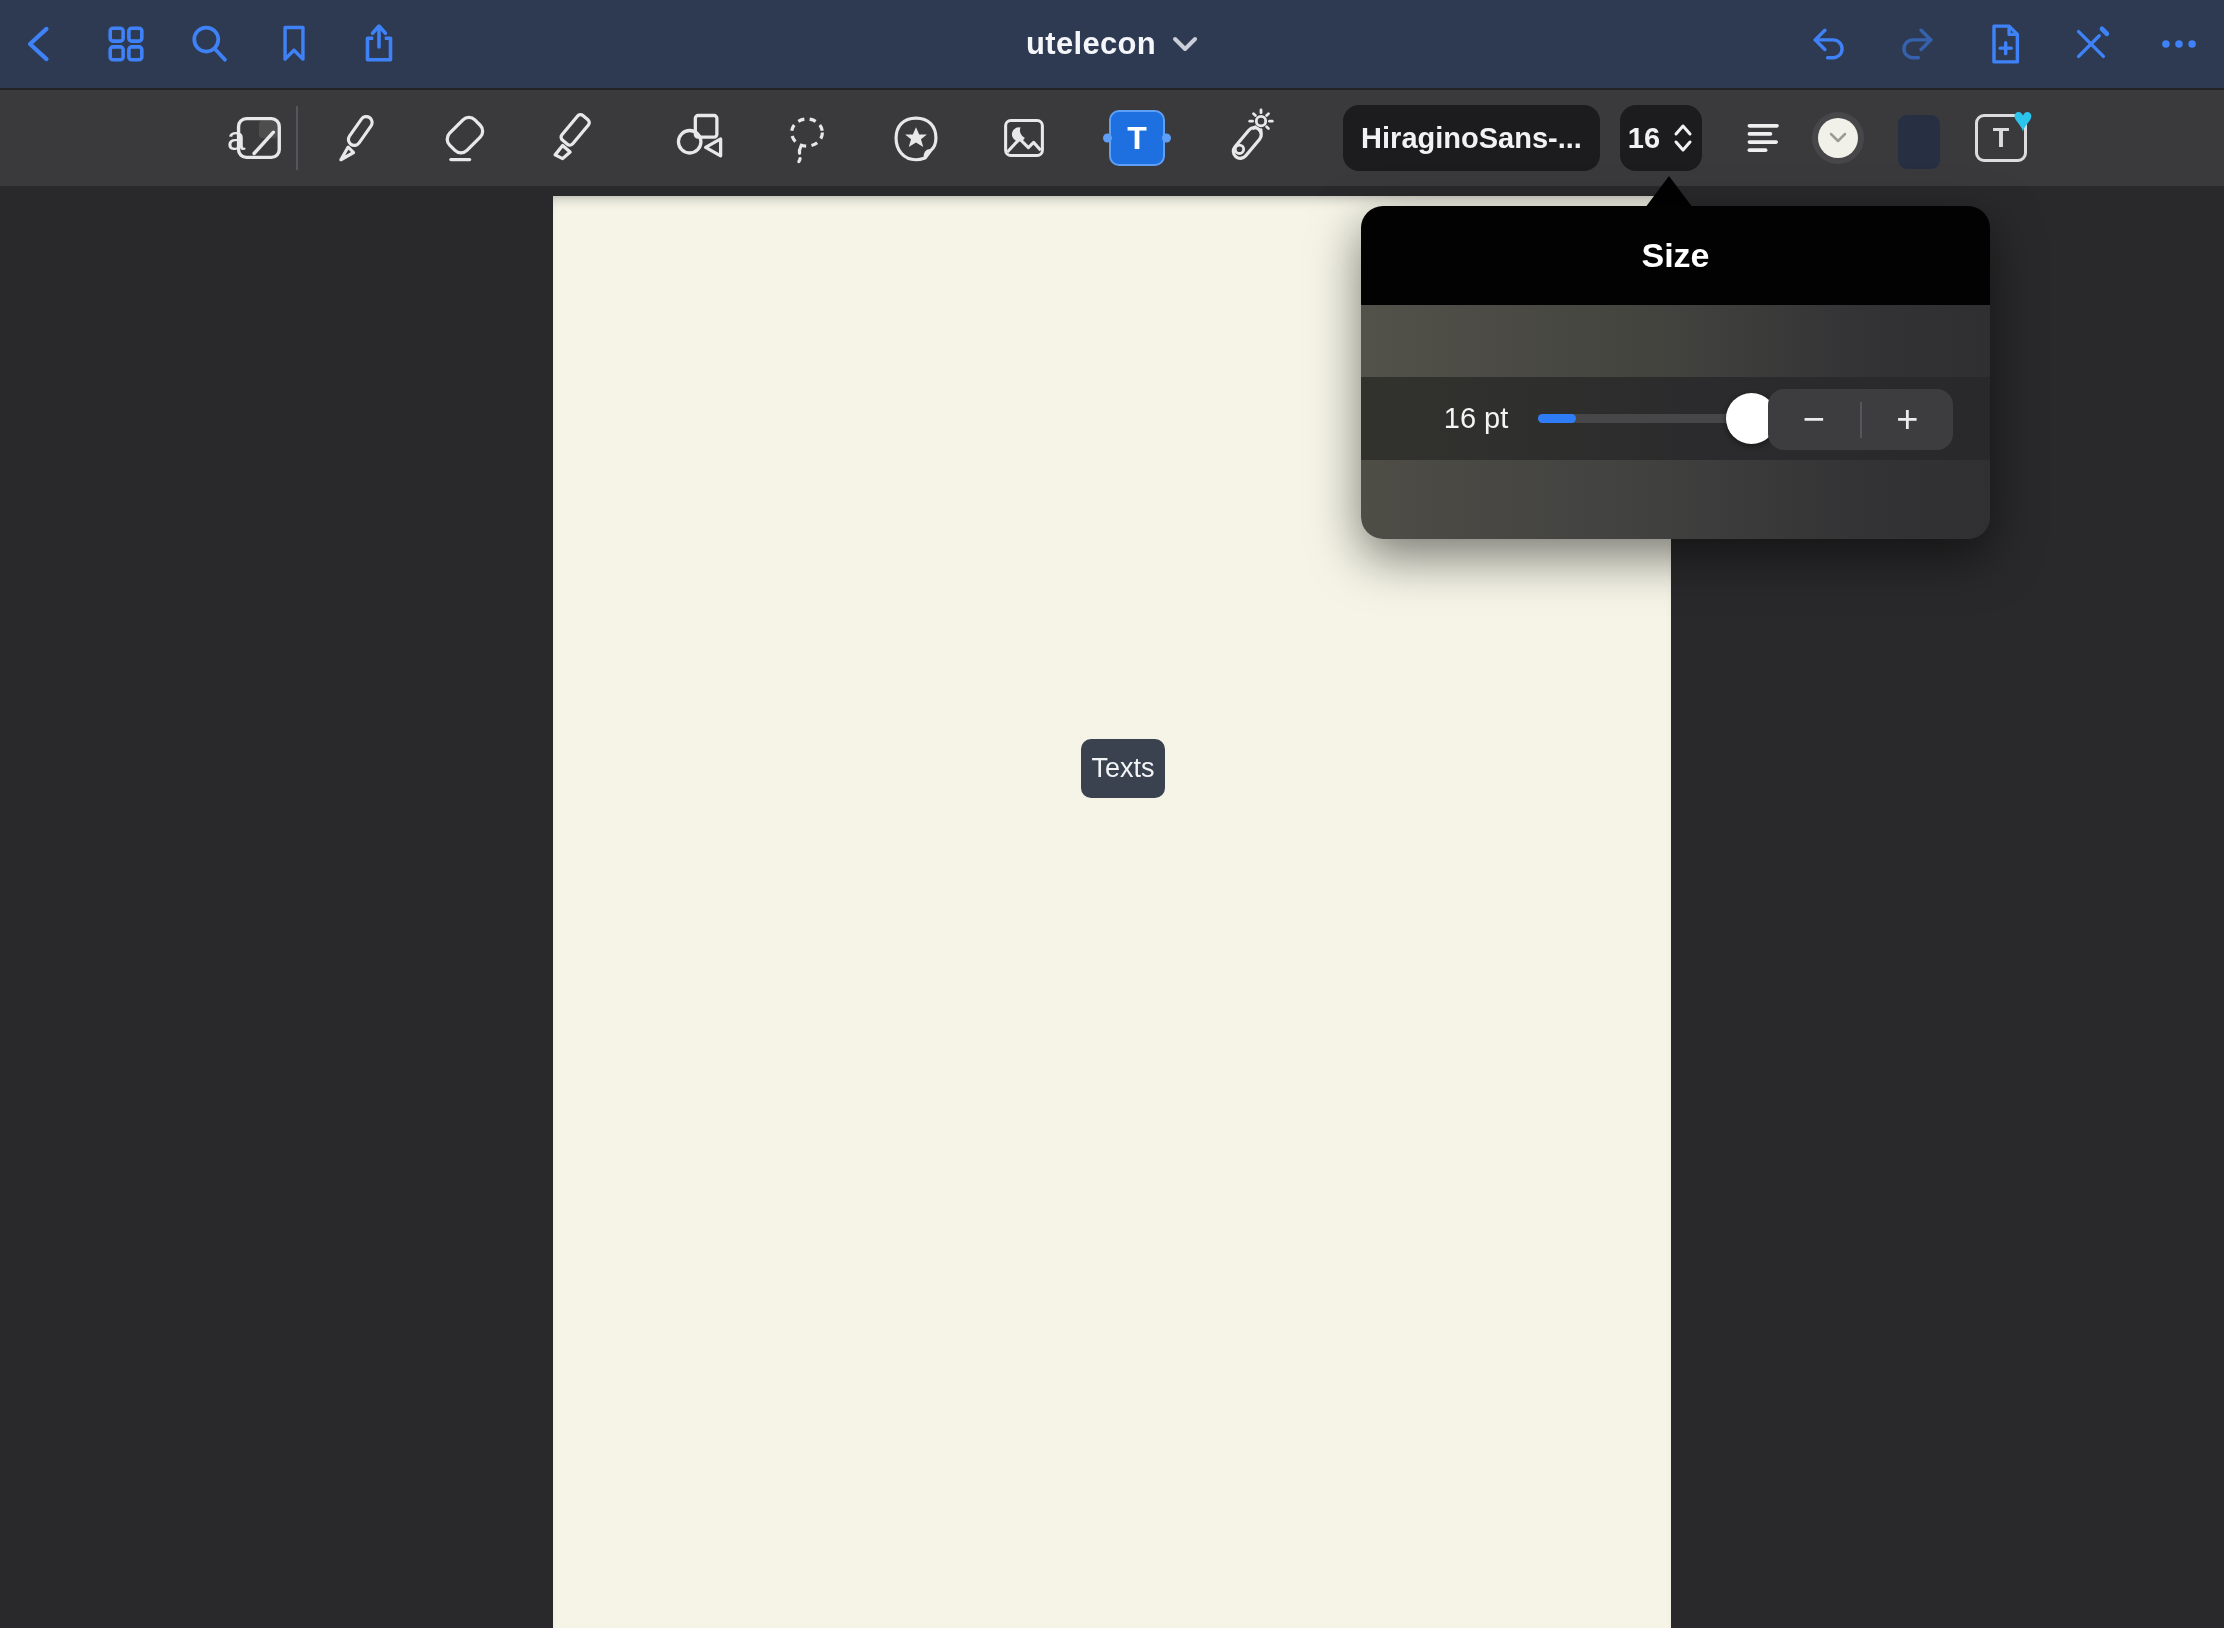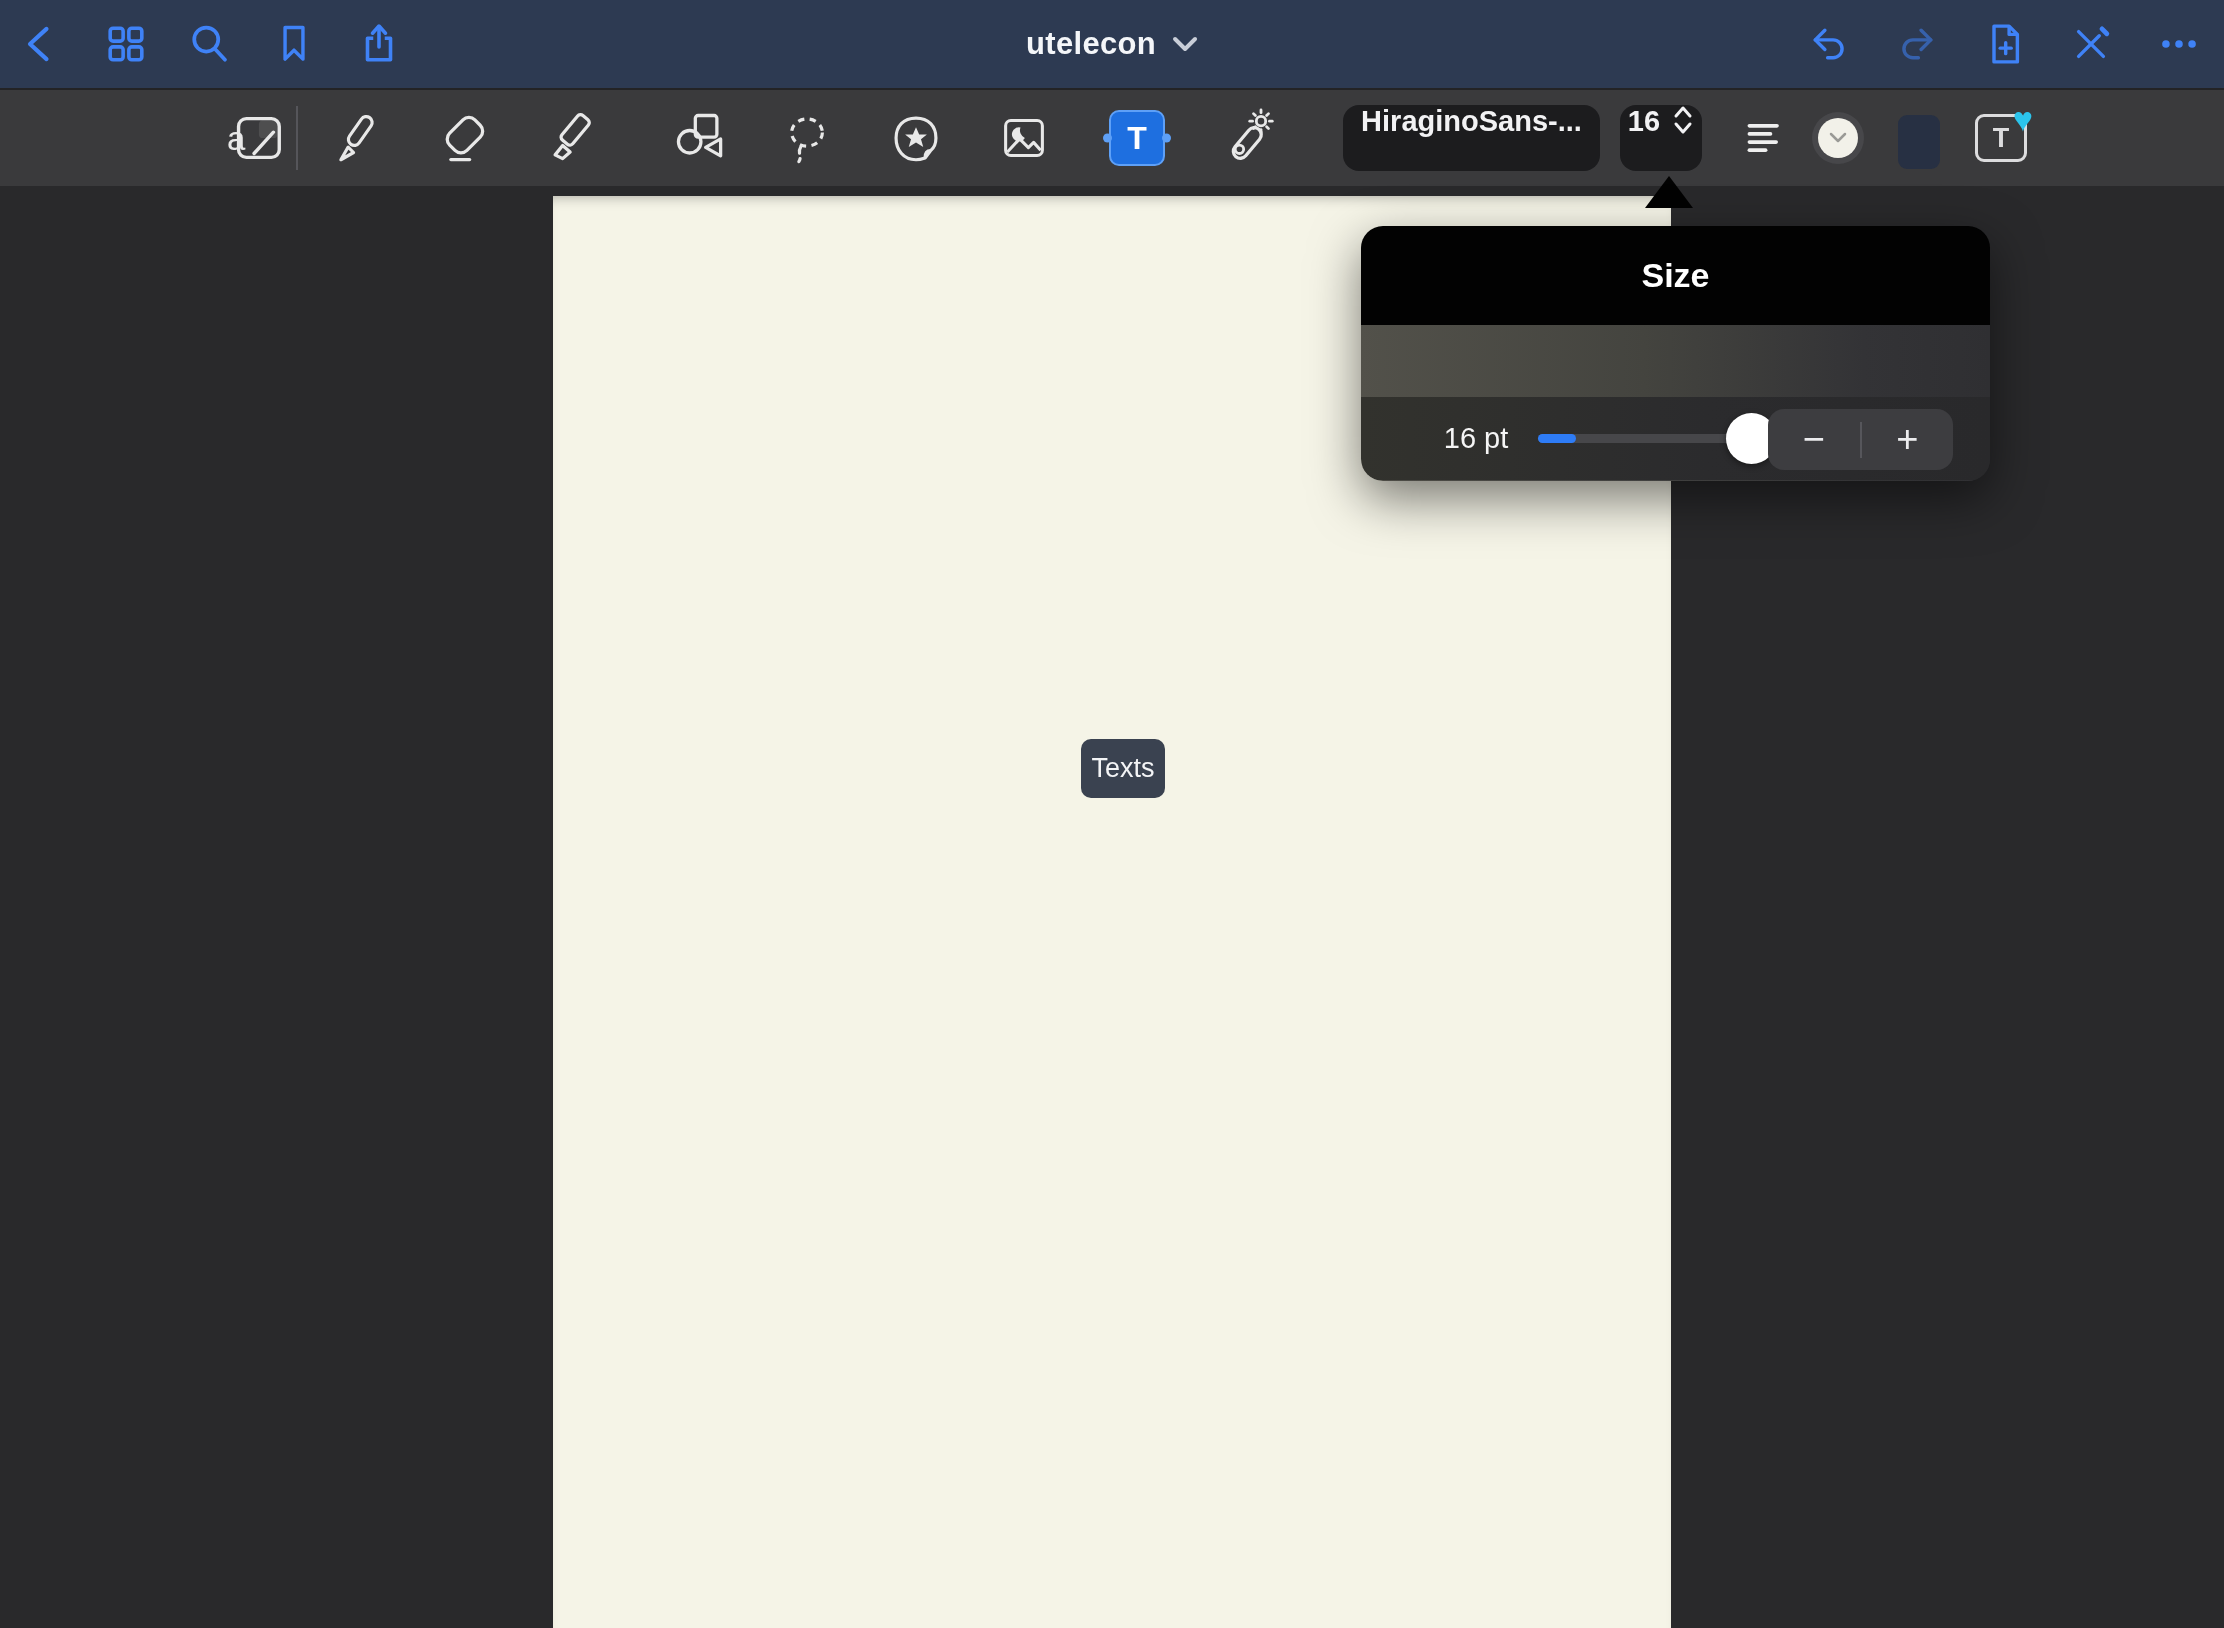--- a/index.html
+++ b/index.html
@@ -22,21 +22,21 @@
   .tool{position:absolute;top:50%;transform:translate(-50%,-50%);width:66px;height:66px;
         display:flex;align-items:center;justify-content:center;cursor:pointer;}
   .tool svg{display:block;}
   .tb-divider{position:absolute;left:296px;top:16px;width:2px;height:64px;background:#55555A;}
   .text-tool-box{position:relative;width:52px;height:52px;background:#1E6FE0;border:2px solid #5EA0F7;
                  border-radius:10px;display:flex;align-items:center;justify-content:center;}
   .text-tool-box .tletter{color:#FFF;font-size:32px;font-weight:700;}
   .handle{position:absolute;top:50%;width:9px;height:9px;border-radius:50%;background:#5EA0F7;transform:translateY(-50%);}
   .handle.l{left:-8px;} .handle.r{right:-8px;}
   .pill{position:absolute;top:15px;height:66px;background:#1C1C1E;border-radius:16px;
-        display:flex;justify-content:center;gap:12px;cursor:pointer;}
+        display:flex;align-items:center;justify-content:center;gap:12px;cursor:pointer;}
   .pill .pill-label{color:#F2F2F4;font-size:29px;font-weight:600;white-space:nowrap;}
   .swatch-outer{position:absolute;top:50%;transform:translate(-50%,-50%);width:52px;height:52px;border-radius:50%;
                 background:#47474A;display:flex;align-items:center;justify-content:center;cursor:pointer;}
   .swatch-inner{width:40px;height:40px;border-radius:50%;background:#F2F1E9;
                 display:flex;align-items:center;justify-content:center;}
   .faint-navy{position:absolute;left:1898px;top:25px;width:42px;height:54px;border-radius:9px;background:#273043;}
   .theart{position:relative;width:56px;height:56px;display:flex;align-items:center;justify-content:center;}
   .theart .frame{width:46px;height:42px;border:3px solid #DCDCDE;border-radius:9px;
                  display:flex;align-items:center;justify-content:center;}
   .theart .tletter{color:#DCDCDE;font-size:27px;font-weight:700;}
@@ -47,22 +47,22 @@
   .paper{position:absolute;left:553px;top:0;width:1118px;height:1442px;background:#F5F4E7;
          box-shadow:inset 0 10px 14px -10px rgba(0,0,0,.35);margin-top:10px;}
   .texts-chip{position:absolute;left:1081px;top:543px;width:84px;height:59px;background:#3A4250;
               border-radius:10px;display:flex;align-items:center;justify-content:center;cursor:pointer;}
   .texts-chip span{color:#F3F4F6;font-size:27px;}
 
   
   .pop-arrow{position:absolute;left:1645px;top:176px;width:0;height:0;
              border-left:24px solid transparent;border-right:24px solid transparent;
              border-bottom:32px solid #020202;}
-  .popover{position:absolute;left:1361px;top:206px;width:629px;height:255px;border-radius:22px;
-           overflow:hidden;box-shadow:0 18px 50px rgba(0,0,0,.5);margin-top:20px;}
+  .popover{position:absolute;left:1361px;top:206px;width:629px;height:333px;border-radius:22px;
+           overflow:hidden;box-shadow:0 18px 50px rgba(0,0,0,.5);}
   .pop-header{height:99px;background:#020202;display:flex;align-items:center;justify-content:center;}
   .pop-title{color:#FFFFFF;font-size:34px;font-weight:700;}
   .pop-band1{height:72px;background:linear-gradient(90deg,#52514A 0%,#44443F 45%,#333336 80%,#2F2F32 100%);}
   .pop-row{position:relative;height:83px;background:linear-gradient(90deg,#32322D 0%,#2B2B2D 55%,#29292B 100%);}
   .pop-band2{height:79px;background:linear-gradient(90deg,#4E4D46 0%,#414140 45%,#333335 80%,#303033 100%);}
   .size-val{position:absolute;left:60px;top:0;height:83px;width:110px;display:flex;align-items:center;
             justify-content:center;color:#F5F5F5;font-size:29px;}
   .slider{position:absolute;left:177px;top:0;width:198px;height:83px;cursor:pointer;}
   .slider .track{position:absolute;left:0;top:37px;width:198px;height:9px;border-radius:5px;background:#47474A;}
   .slider .fill{position:absolute;left:0;top:37px;width:38px;height:9px;border-radius:5px;background:#2E7CF6;}

